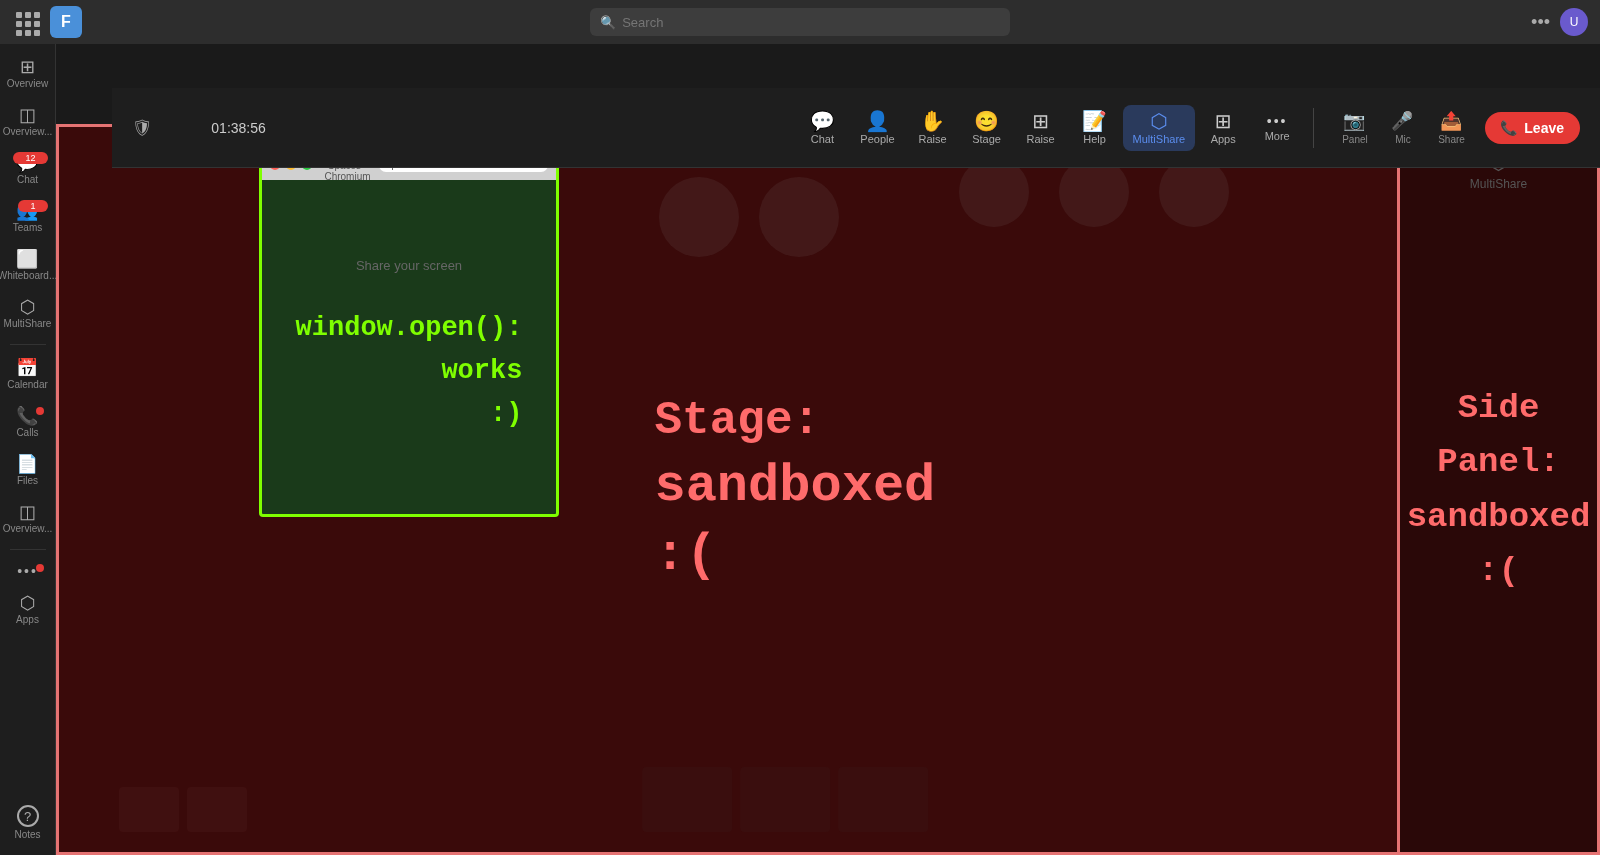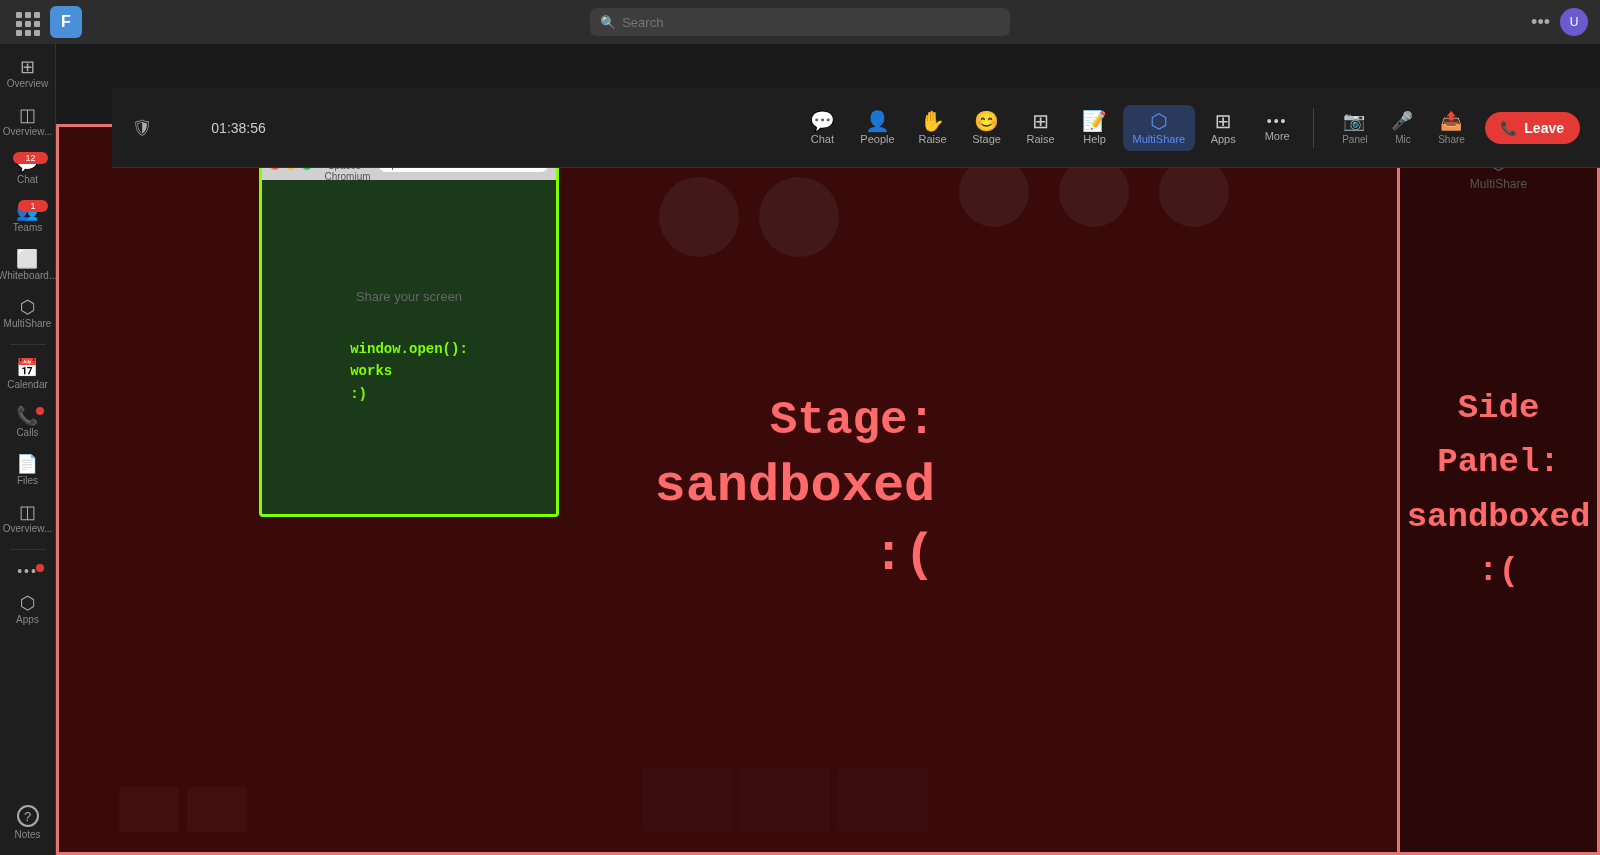--- a/index.html
+++ b/index.html
@@ -180,33 +180,33 @@
       justify-content: center;
       height: calc(100% - 30px);
       gap: 14px;
     }
     .screen-share-placeholder {
       color: #666; font-size: 13px; margin-bottom: 20px;
     }
     .code-text {
       color: #7fff00;
       font-family: 'Courier New', monospace;
-      font-size: 14px;
+      font-size: 27px;
       font-weight: bold;
       line-height: 1.6;
-      text-align: left;
+      text-align: right;
     }
 
     
     .stage-text-area {
       position: absolute;
       top: 50%;
       left: 55%;
       transform: translate(-50%, -50%);
-      text-align: right;
+      text-align: left;
     }
     .stage-heading {
       font-family: 'Courier New', monospace;
       font-size: 46px;
       color: #ff6b6b;
       font-weight: bold;
       margin-bottom: 10px;
     }
     .stage-subtext {
       font-family: 'Courier New', monospace;

